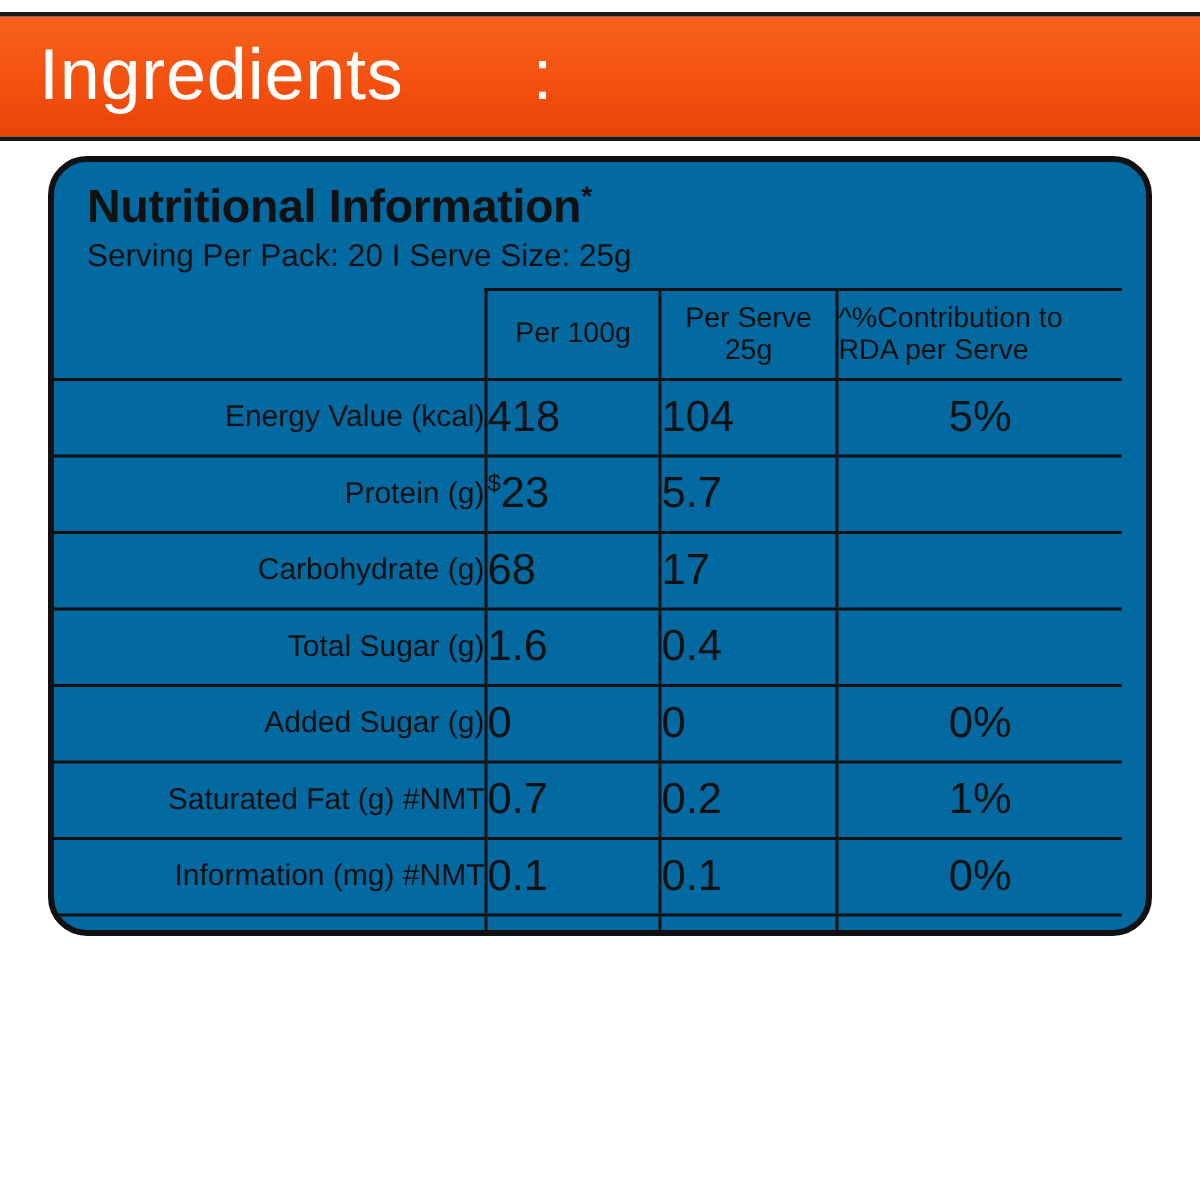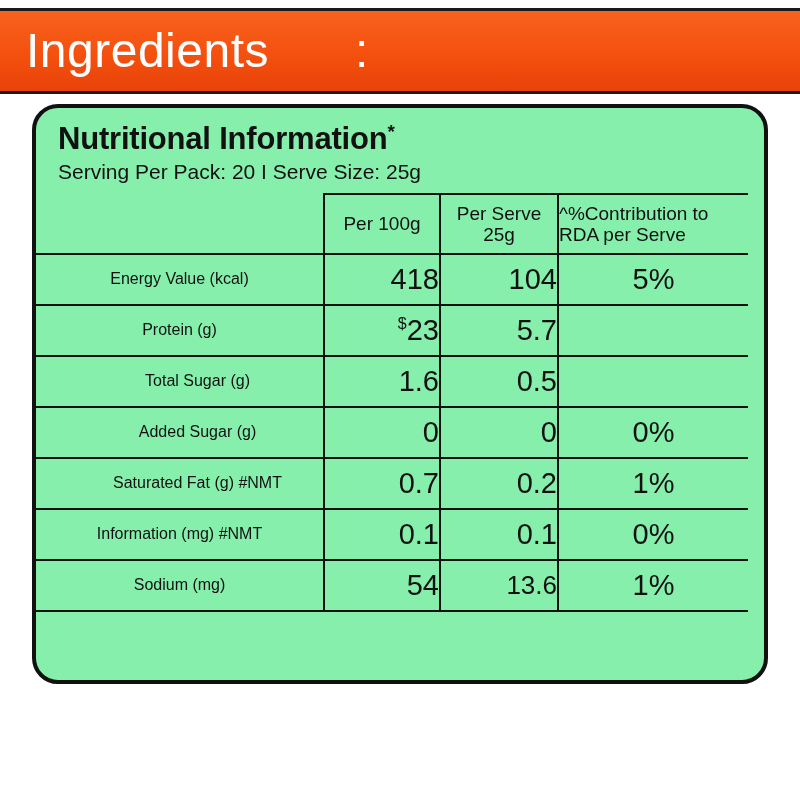--- a/index.html
+++ b/index.html
@@ -47,25 +47,25 @@
     margin-right: 70px;
   }
   .banner-value { flex: 0 0 auto; }
 
   
   .panel {
     position: absolute;
     left: 32px;
     top: 104px;
     width: 736px;
-    height: 580px;
+    height: 520px;
     border: 4px solid #111111;
     border-radius: 26px;
     box-sizing: border-box;
-    background: #86efac;
+    background: #0369a1;
     overflow: hidden;
   }
 
   .panel-pad {
     padding: 14px 18px 0 22px;
   }
 
   .title {
     font-size: 31px;
     color: #111111;
@@ -117,31 +117,31 @@
     text-align: center;
     line-height: 1.12;
     padding: 2px 4px;
   }
   .hdr-p100 { padding-top: 18px; }
   .hdr-rda { text-align: left; padding-left: 8px; margin-left: 32px; }
 
   tbody td { height: 49px; }
 
   .cell-name {
-    font-size: 16px;
+    font-size: 20px;
     color: #111111;
     padding-left: 10px;
-    text-align: center;
+    text-align: right;
     white-space: nowrap;
   }
   .cell-name.indent { padding-left: 36px; }
   .cell-num {
     font-size: 29px;
     color: #111111;
-    text-align: right;
+    text-align: left;
     line-height: 1;
   }
   .cell-num.small { font-size: 26px; }
   .cell-num .dollar {
     font-size: 16px;
     vertical-align: super;
   }
   .cell-rda {
     font-size: 29px;
     color: #111111;
@@ -196,23 +196,29 @@
           <td class="cell-num vline-l">104</td>
           <td class="cell-rda vline-l">5%</td>
         </tr>
         <tr>
           <td class="cell-name">Protein (g)</td>
           <td class="cell-num vline-l"><span class="dollar">$</span><span>23</span></td>
           <td class="cell-num vline-l">5.7</td>
           <td class="cell-rda vline-l"></td>
         </tr>
         <tr>
+          <td class="cell-name">Carbohydrate (g)</td>
+          <td class="cell-num vline-l">68</td>
+          <td class="cell-num vline-l">17</td>
+          <td class="cell-rda vline-l"></td>
+        </tr>
+        <tr>
           <td class="cell-name indent">Total Sugar (g)</td>
           <td class="cell-num vline-l">1.6</td>
-          <td class="cell-num vline-l">0.5</td>
+          <td class="cell-num vline-l">0.4</td>
           <td class="cell-rda vline-l"></td>
         </tr>
         <tr>
           <td class="cell-name indent">Added Sugar (g)</td>
           <td class="cell-num vline-l">0</td>
           <td class="cell-num vline-l">0</td>
           <td class="cell-rda vline-l">0%</td>
         </tr>
         <tr>
           <td class="cell-name indent">Saturated Fat (g) #NMT</td>

